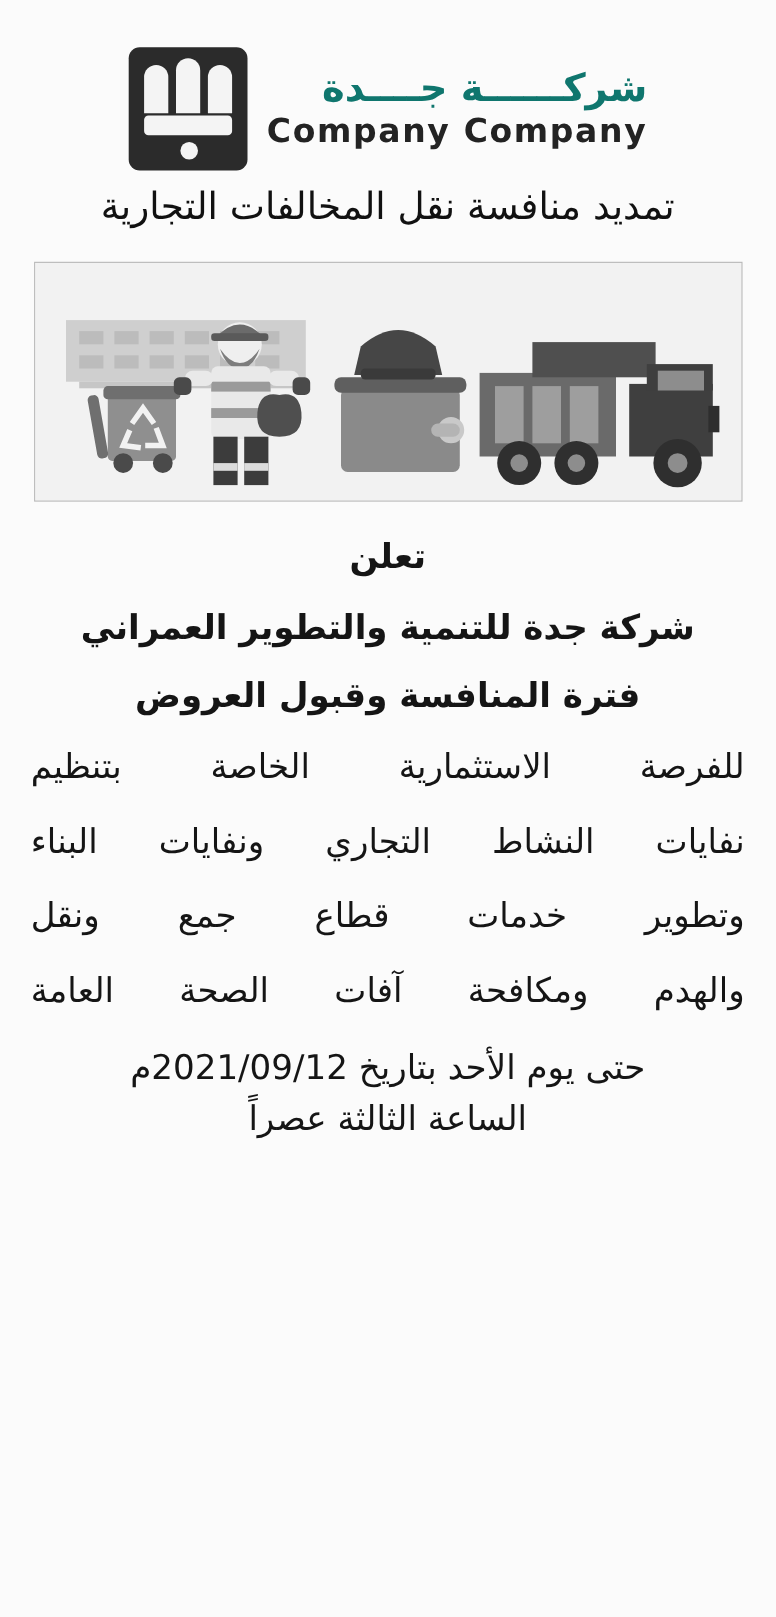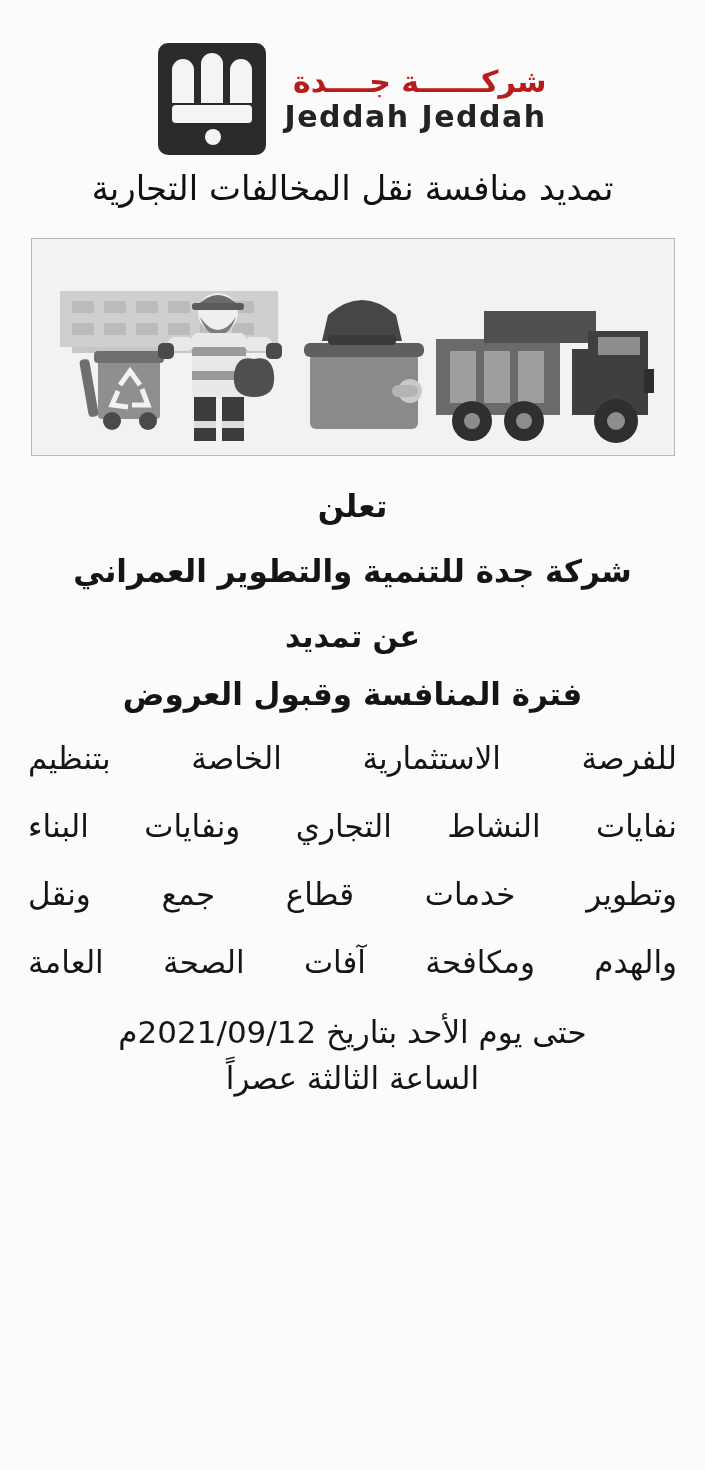--- a/index.html
+++ b/index.html
@@ -66,24 +66,24 @@
     width: 16px;
     height: 16px;
     background: #f4f4f4;
     border-radius: 50%;
   }
   .logo-text {
     text-align: right;
     line-height: 1.05;
   }
   .logo-ar {
-    font-size: 30px;
+    font-size: 35px;
     font-weight: bold;
     letter-spacing: 2px;
-    color: #b91c1c;
+    color: #0f766e;
     white-space: nowrap;
   }
   .logo-en {
     font-size: 30px;
     font-weight: bold;
     letter-spacing: 1.5px;
     color: #232323;
     direction: ltr;
     white-space: nowrap;
     margin-top: 4px;
@@ -167,21 +167,21 @@
   <div class="header">
     <div class="logo-mark">
       <div class="arch a1"></div>
       <div class="arch a2"></div>
       <div class="arch a3"></div>
       <div class="bar"></div>
       <div class="dot"></div>
     </div>
     <div class="logo-text">
       <div class="logo-ar">شركــــــة جــــدة</div>
-      <div class="logo-en">Jeddah Jeddah</div>
+      <div class="logo-en">Company Company</div>
     </div>
   </div>
 
   <div class="ann-title">تمديد منافسة نقل المخالفات التجارية</div>
 
   <div class="illus-frame">
     <svg width="642" height="216" viewBox="0 0 642 216" xmlns="http://www.w3.org/2000/svg" aria-hidden="true">
       <rect x="0" y="0" width="642" height="216" fill="#f2f2f2"></rect>
 
       <rect x="28" y="52" width="218" height="56" fill="#cfcfcf"></rect>
@@ -264,21 +264,20 @@
         <circle cx="492" cy="182" r="20" fill="#2f2f2f"></circle>
         <circle cx="492" cy="182" r="8" fill="#8d8d8d"></circle>
         <circle cx="584" cy="182" r="22" fill="#2f2f2f"></circle>
         <circle cx="584" cy="182" r="9" fill="#8d8d8d"></circle>
       </g>
     </svg>
   </div>
 
   <div class="b-center t1">تعلن</div>
   <div class="b-center t2">شركة جدة للتنمية والتطوير العمراني</div>
-  <div class="b-center t3">عن تمديد</div>
   <div class="b-center t4">فترة المنافسة وقبول العروض</div>
 
   <div class="para">
     <span class="just">للفرصة الاستثمارية الخاصة بتنظيم</span>
     <span class="just">نفايات النشاط التجاري ونفايات البناء</span>
     <span class="just">وتطوير خدمات قطاع جمع ونقل</span>
     <span class="just">والهدم ومكافحة آفات الصحة العامة</span>
   </div>
 
   <div class="date-line">

